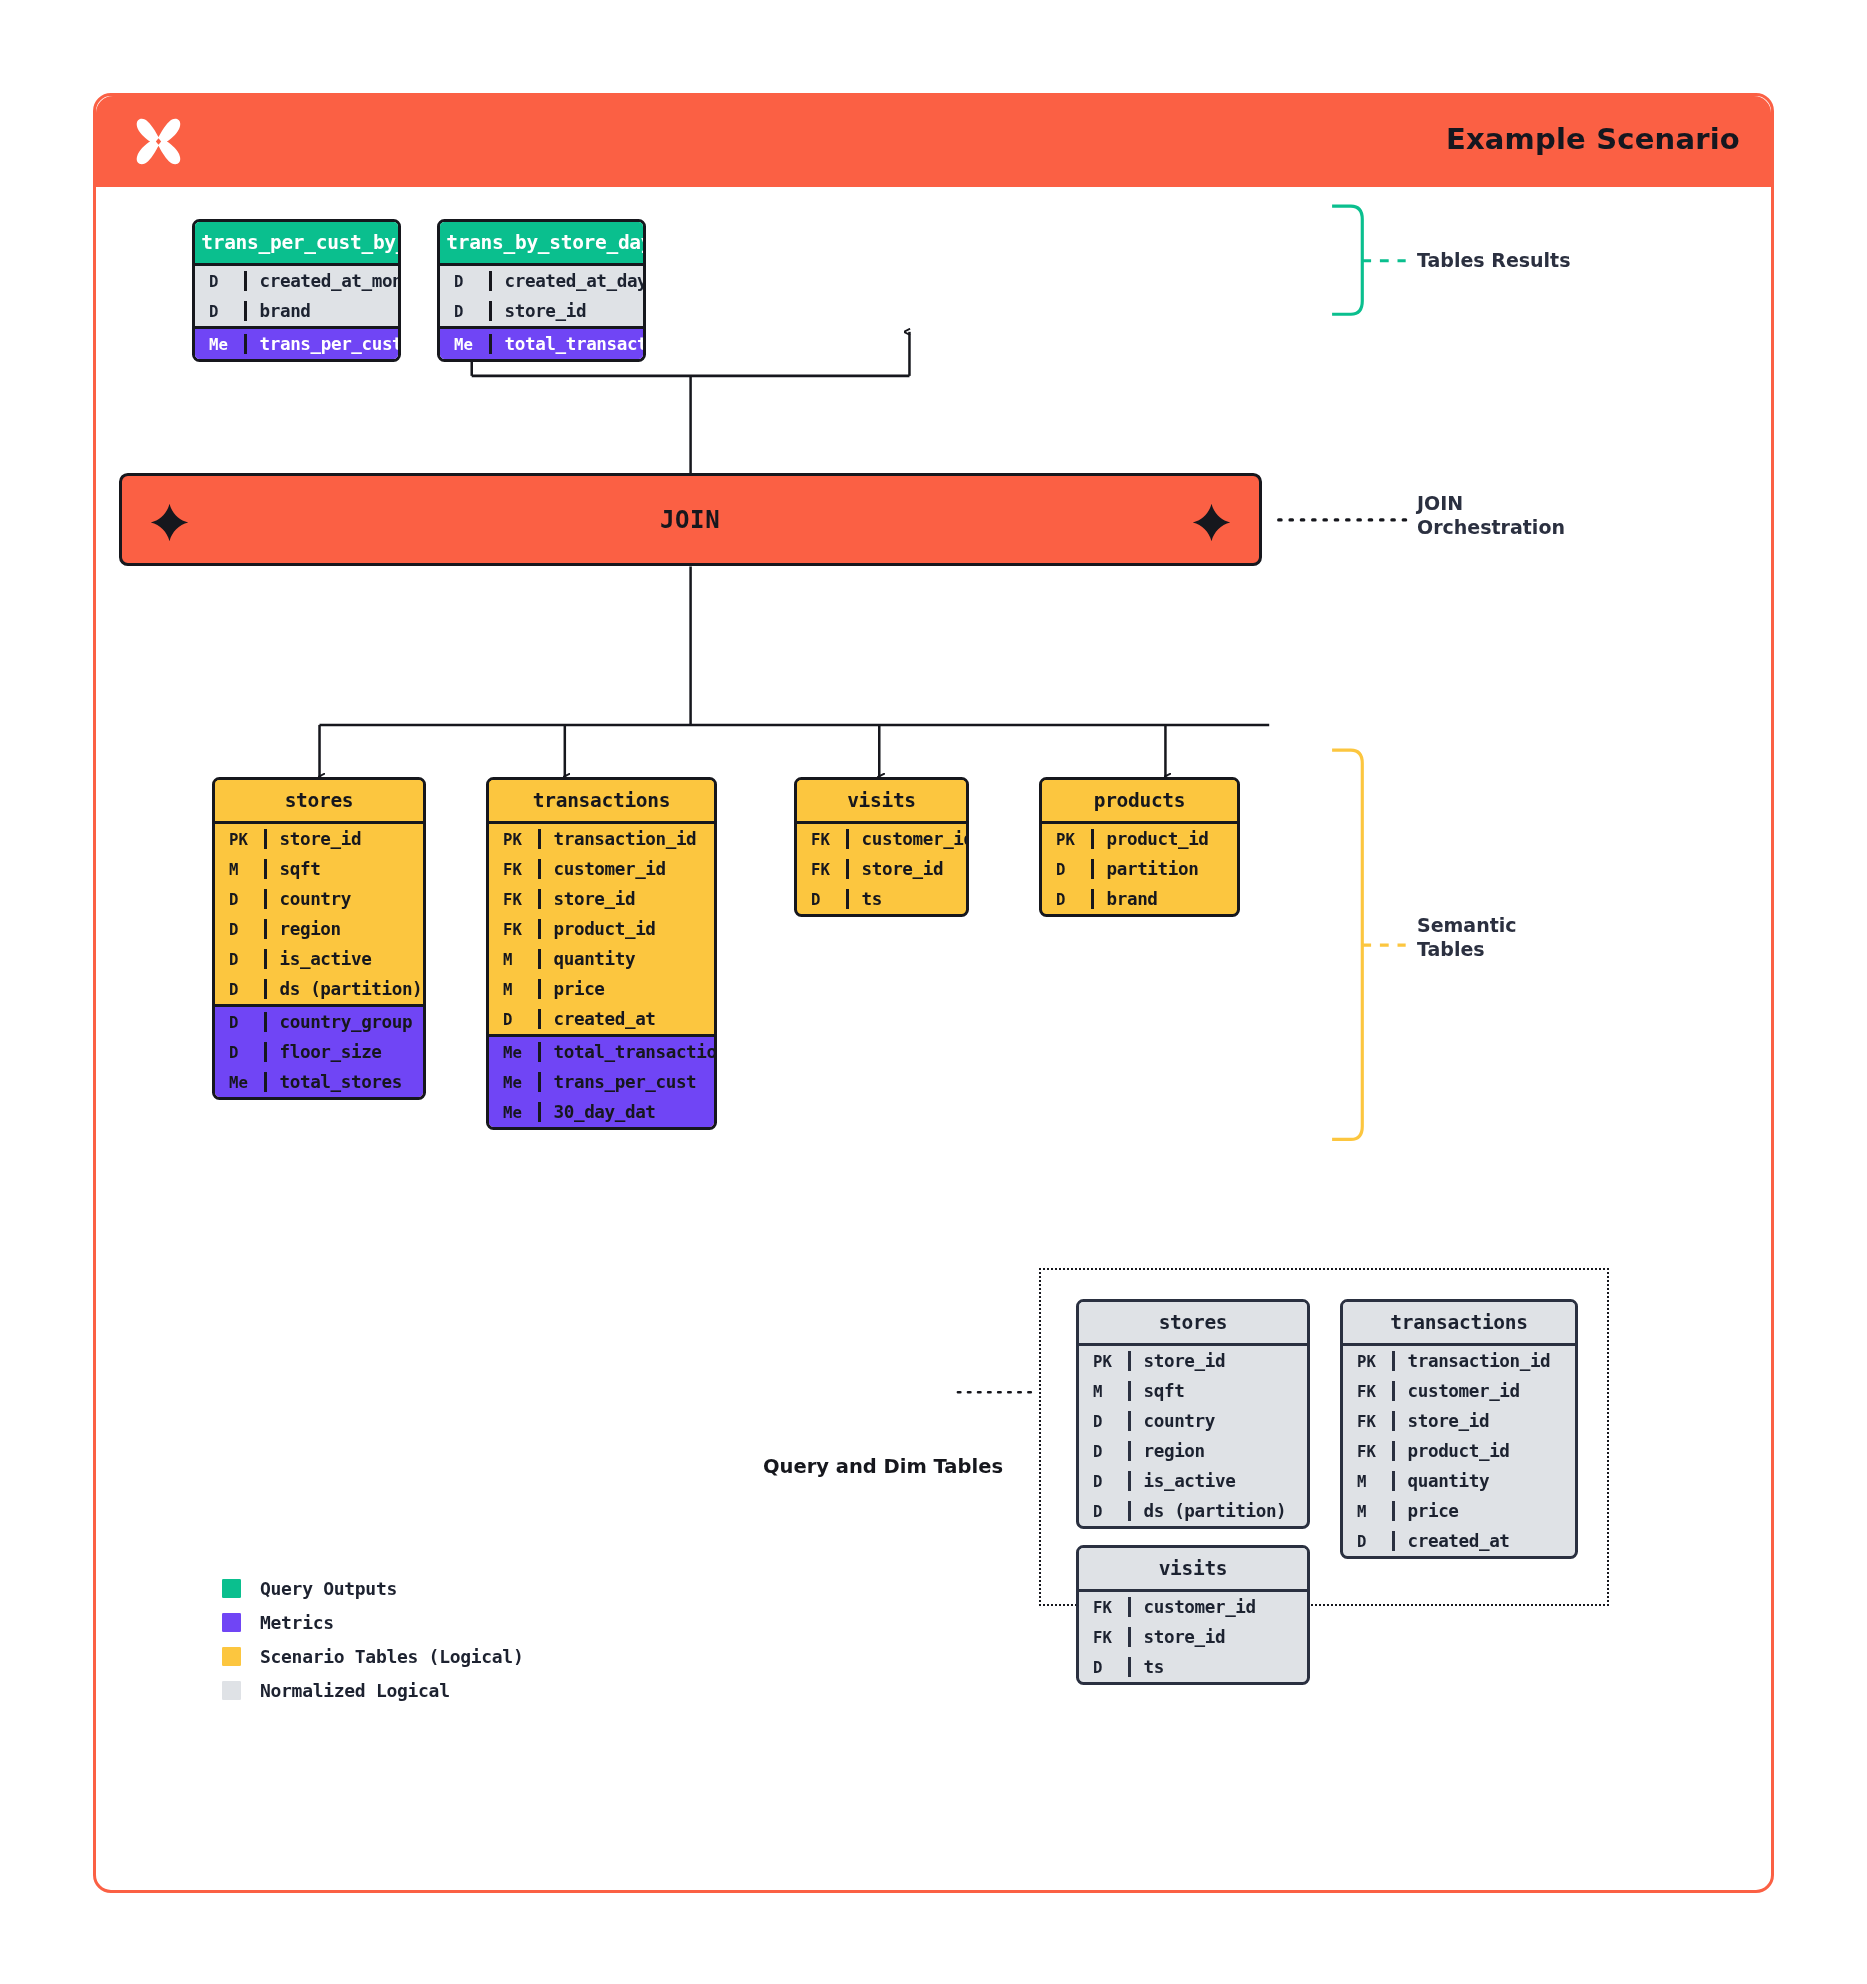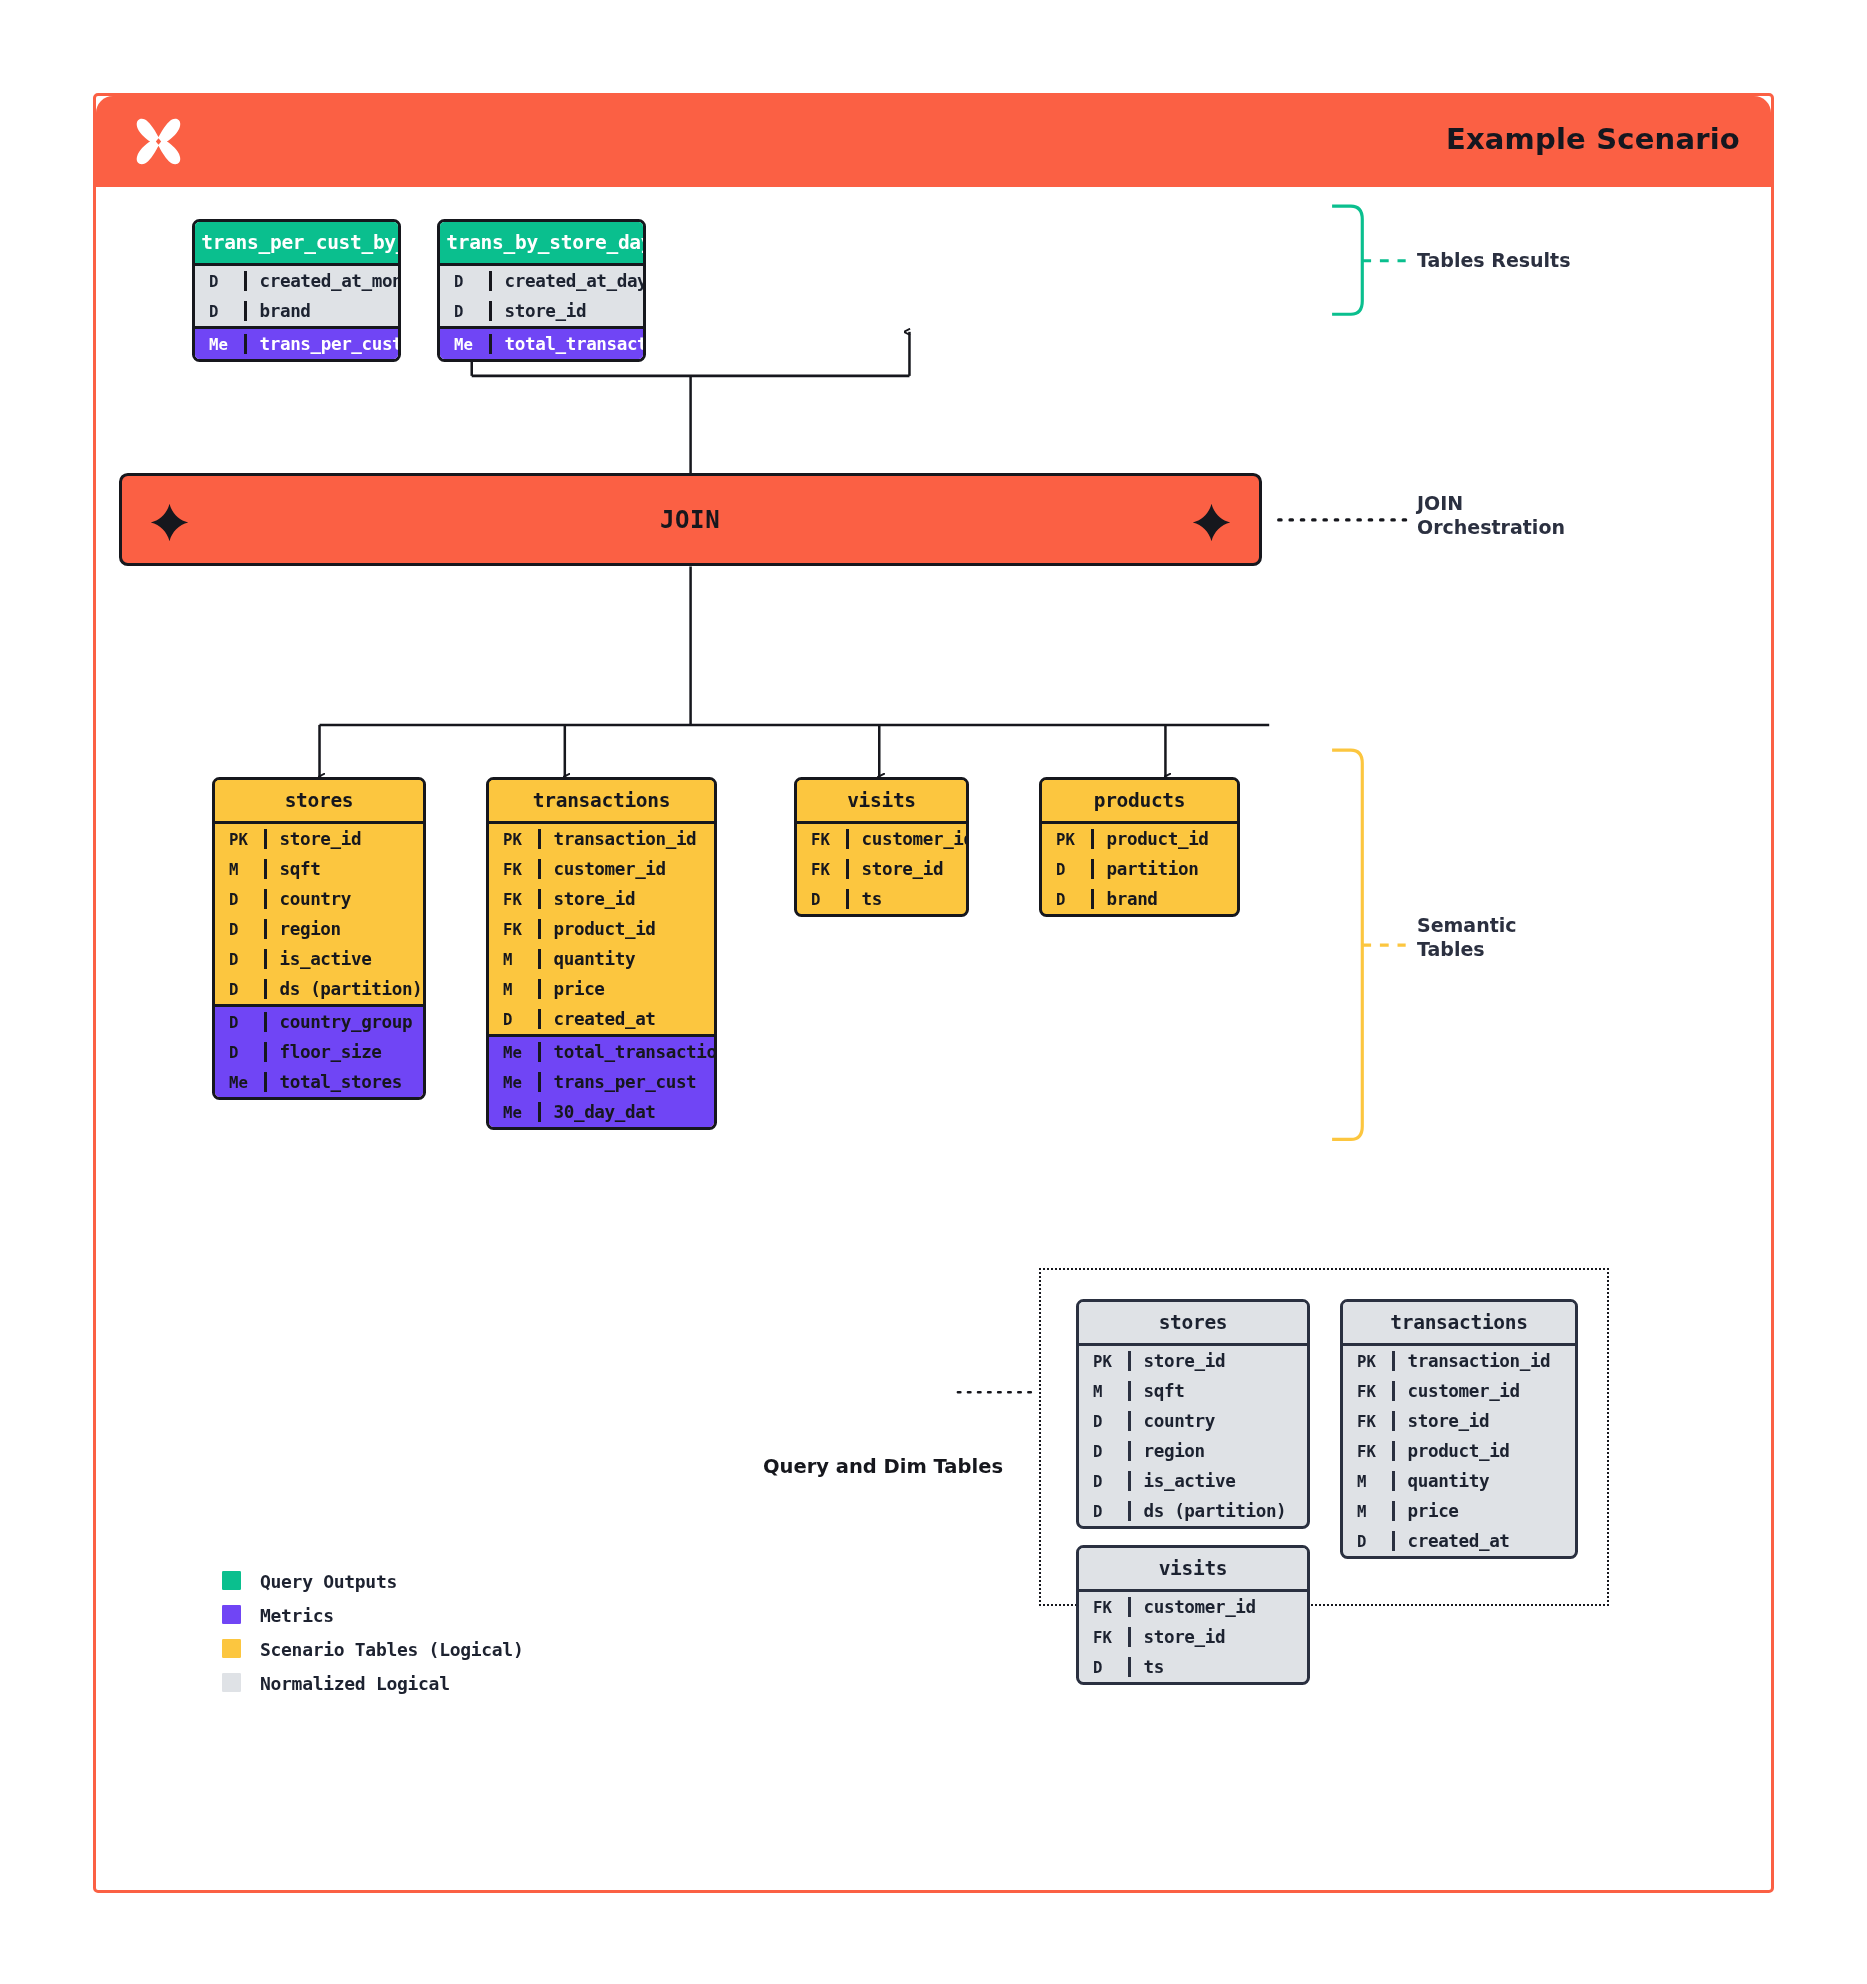--- a/index.html
+++ b/index.html
@@ -3,21 +3,21 @@
 <meta charset="utf-8">
 <style>
   html,body{margin:0;padding:0;background:#ffffff;}
   body{
     width:1868px;height:1985px;position:relative;overflow:hidden;
     font-family:"DejaVu Sans Mono","Liberation Mono",monospace;
   }
   
   #frame{
     position:absolute;left:93px;top:93px;width:1681px;height:1800px;
-    border:3.8px solid #FB6044;border-radius:5px;box-sizing:border-box;background:#fff;
+    border:3.8px solid #FB6044;border-radius:18px;box-sizing:border-box;background:#fff;
   }
   #header{
     position:absolute;left:0;top:0;width:100%;height:91px;
     background:#FB6044;border-radius:17px 17px 0 0;box-sizing:border-box;
   }
   #logo{position:absolute;left:36px;top:19px;width:53px;height:53px;}
   #title{
     position:absolute;right:31px;top:26.4px;
     font-family:"DejaVu Sans","Liberation Sans",sans-serif;
     font-size:29px;font-weight:bold;color:#15171f;letter-spacing:0.2px;
@@ -65,21 +65,21 @@
   }
   .spark{position:absolute;top:27px;width:39px;height:39px;}
 
   
   .anno{
     position:absolute;font-family:"DejaVu Sans","Liberation Sans",sans-serif;
     font-size:19px;font-weight:bold;color:#2b3040;line-height:1.25;
   }
   
   #legend{position:absolute;left:126px;top:1475px;}
-  .lg{display:flex;height:34px;}
+  .lg{display:flex;align-items:center;height:34px;}
   .sw{width:19px;height:19px;margin-right:19px;flex:0 0 19px;border-radius:1.3px;}
   .lgt{font-size:18px;font-weight:bold;color:#1d2230;letter-spacing:-0.3px;}
 
   
   #factdim{
     position:absolute;left:943px;top:1172px;width:570px;height:338px;
     border:2.5px dotted #16171d;box-sizing:border-box;
   }
   #fdlabel{position:absolute;left:667px;top:1359px;
     font-family:"DejaVu Sans","Liberation Sans",sans-serif;

